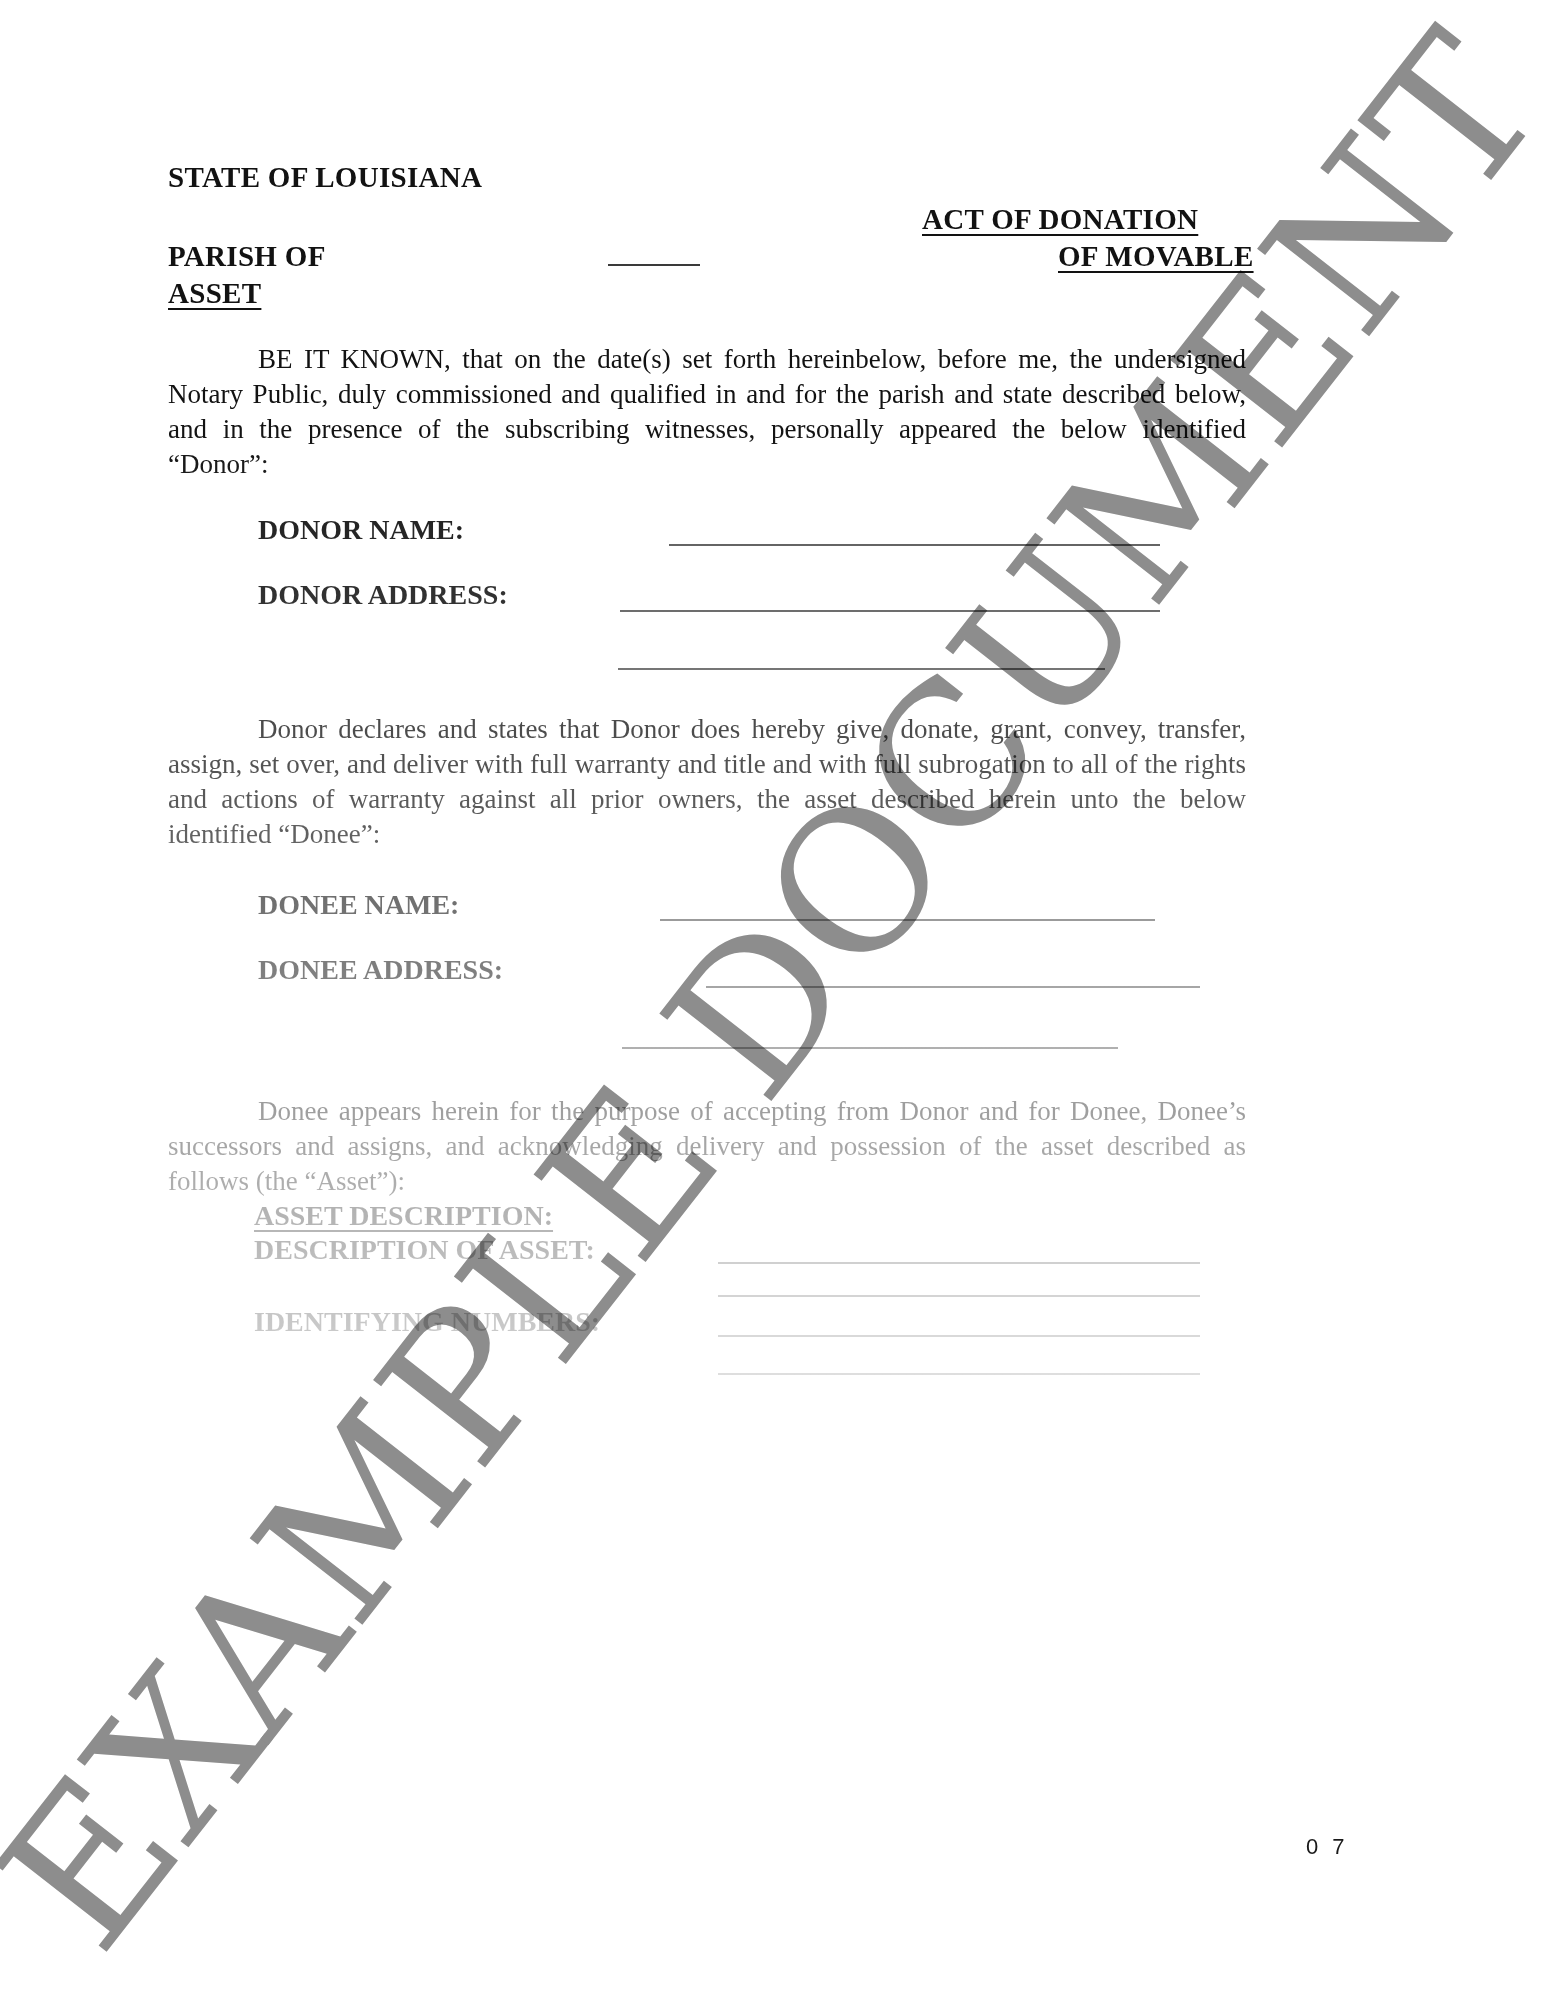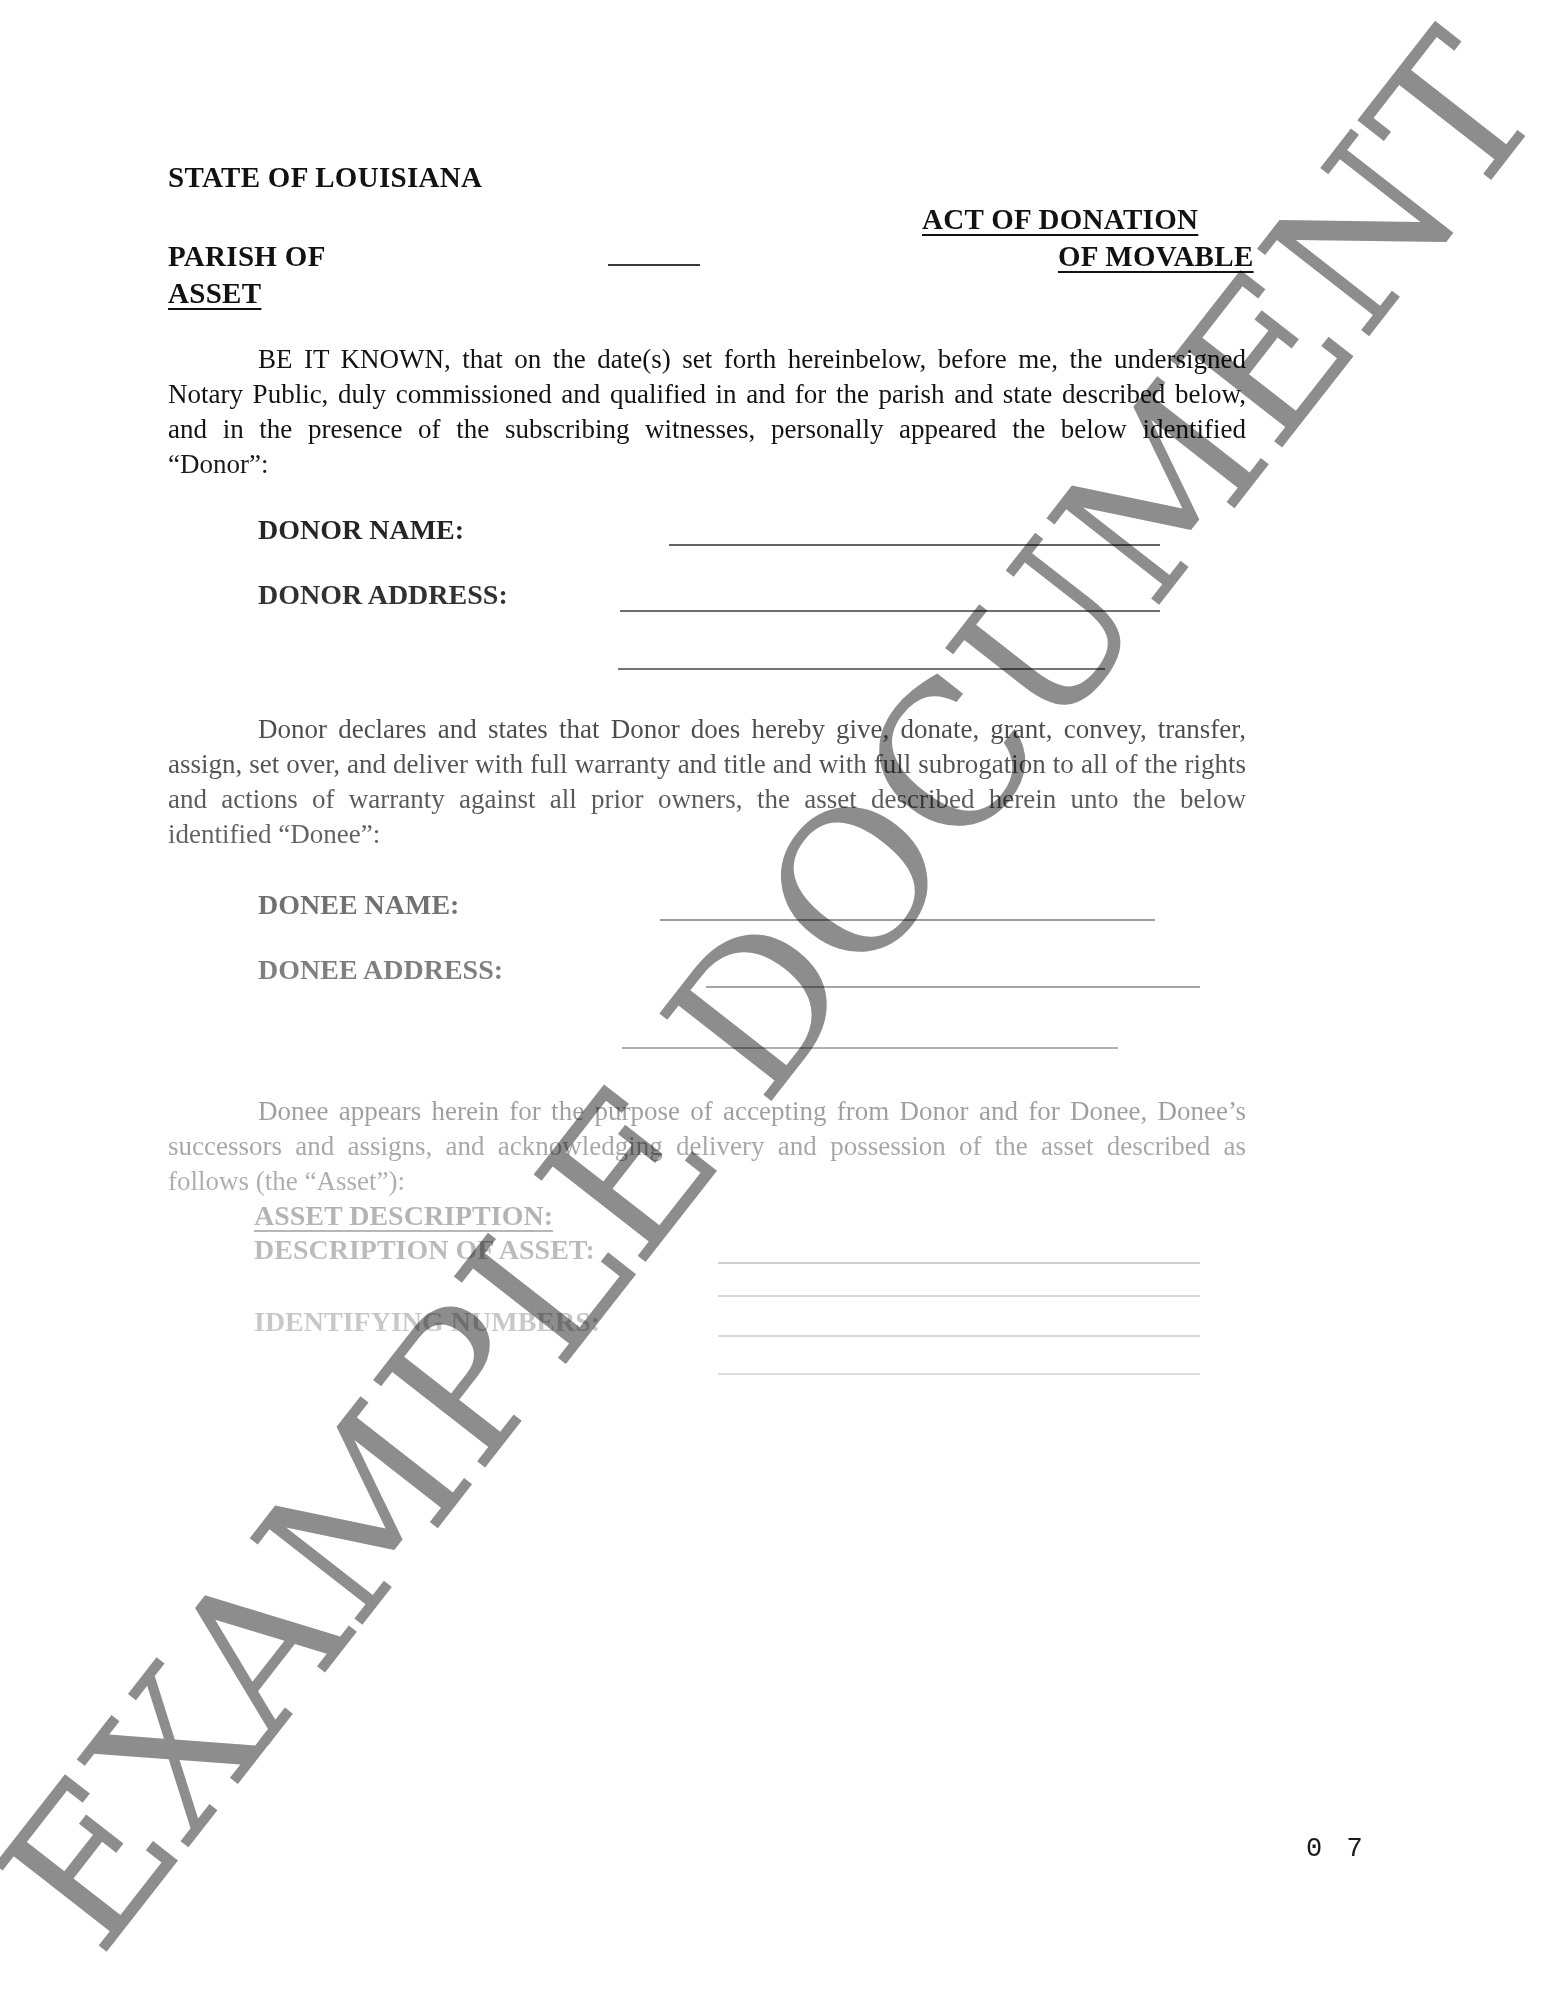--- a/index.html
+++ b/index.html
@@ -81,22 +81,22 @@
     color: #8d8d8d;
     white-space: nowrap;
     mix-blend-mode: multiply;
     pointer-events: none;
   }
   .pagenum {
     position: absolute;
     left: 1306px;
     top: 1834px;
     z-index: 4;
-    font-family: Liberation Mono, monospace;
-    font-size: 27px;
+    font-family: Liberation Sans, sans-serif;
+    font-size: 22px;
     letter-spacing: 4px;
     color: #1a1a1a;
     white-space: nowrap;
   }
 </style>
 </head>
 <body>
 
 <div class="page">
 

